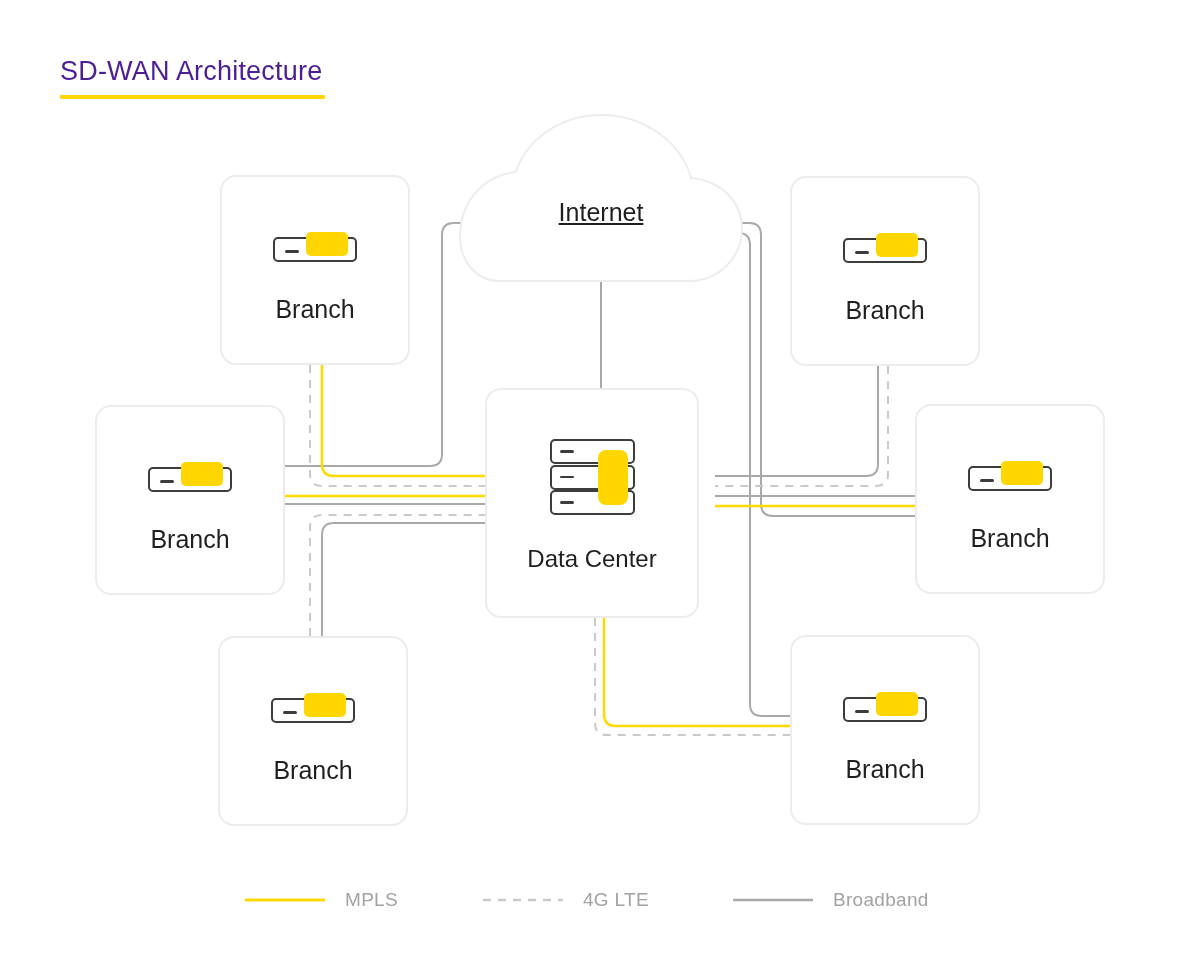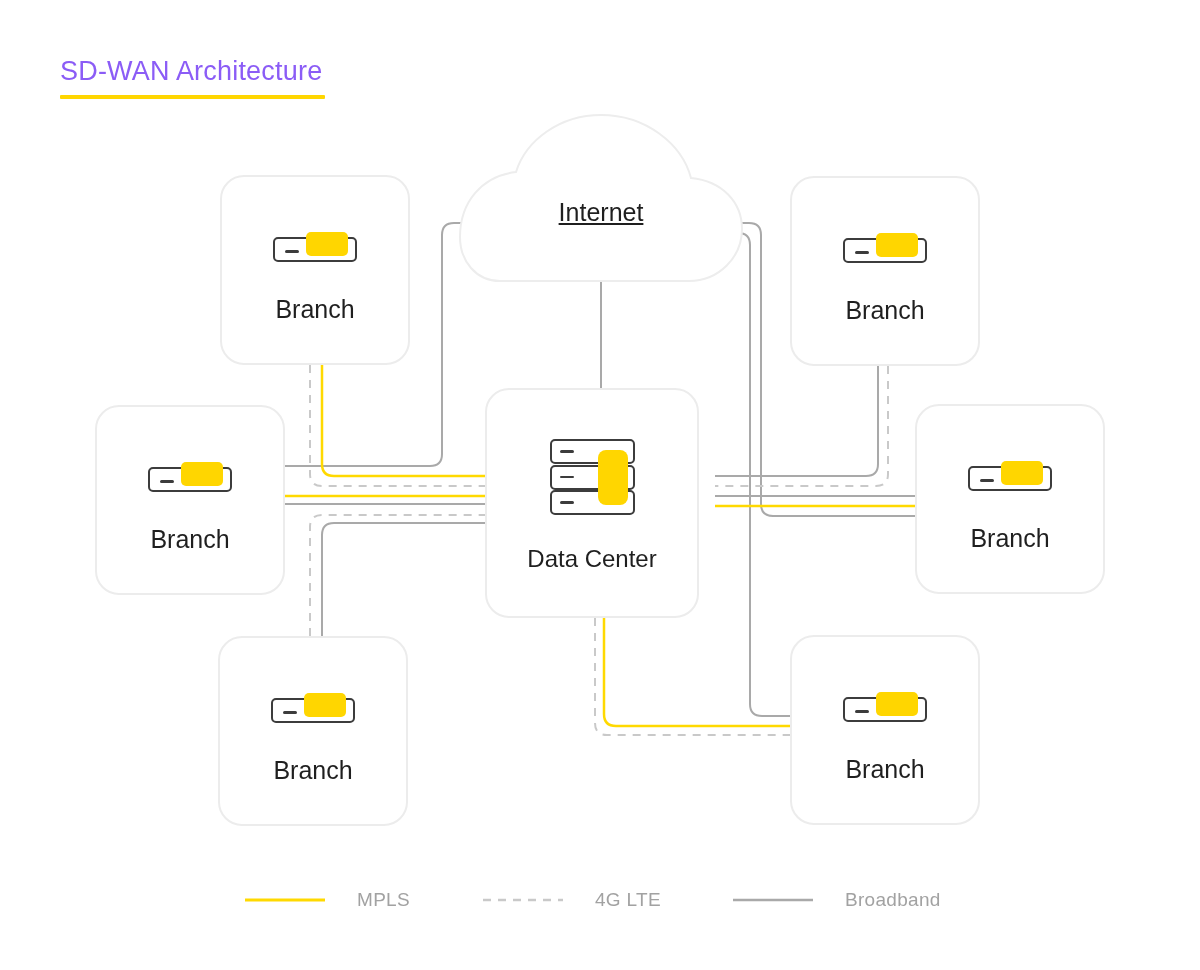--- a/index.html
+++ b/index.html
@@ -1,34 +1,34 @@
 <!DOCTYPE html>
 <html><head>
 <meta charset="utf-8">
 <style>
   html,body{margin:0;padding:0;background:#ffffff;}
   body{width:1200px;height:970px;font-family:"Liberation Sans",sans-serif;-webkit-font-smoothing:antialiased;}
   .canvas{position:relative;width:1200px;height:970px;overflow:hidden;background:#ffffff;}
 
   
   .title-block{position:absolute;left:60px;top:56px;z-index:5;}
-  .title-text{font-size:27px;font-weight:500;color:#8b5cf6;letter-spacing:.2px;}
+  .title-text{font-size:27px;font-weight:500;color:#4c1d95;letter-spacing:.2px;}
   .title-underline{width:265px;height:4px;background:#FFD600;margin-top:8px;border-radius:1px;}
 
   
   .links-svg{position:absolute;left:0;top:0;z-index:1;}
 
   
   .cloud-svg{position:absolute;left:0;top:0;z-index:2;}
   .cloud-label{position:absolute;left:460px;top:198px;width:282px;text-align:center;
     font-size:25px;color:#1f1f1f;z-index:3;text-decoration:underline;}
 
   
   .node{position:absolute;box-sizing:border-box;background:#ffffff;border:2px solid #ECECEC;
-    border-radius:24px;z-index:3;display:flex;flex-direction:column;align-items:center;}
+    border-radius:16px;z-index:3;display:flex;flex-direction:column;align-items:center;}
   .branch-node{width:190px;height:190px;padding-top:55px;}
   .dc-node{width:214px;height:230px;padding-top:49px;}
   .node-label{font-size:25px;color:#1f1f1f;}
   .branch-node .node-label{margin-top:33px;}
   .dc-node .node-label{margin-top:30px;font-size:24px;}
 
   .pos-branch-tl{left:220px;top:175px;}
   .pos-branch-tr{left:790px;top:176px;}
   .pos-branch-ml{left:95px;top:405px;}
   .pos-branch-mr{left:915px;top:404px;}
@@ -46,21 +46,21 @@
   
   .server{position:relative;width:85px;height:76px;}
   .server-row{position:absolute;left:0;width:85px;height:25px;box-sizing:border-box;
     border:2.5px solid #3C3C3C;border-radius:5px;background:#fff;}
   .server-row .row-dash{position:absolute;left:8px;top:9px;width:14px;height:2.5px;background:#3C3C3C;border-radius:2px;}
   .row-0{top:0;} .row-1{top:25.5px;} .row-2{top:51px;}
   .server-chip{position:absolute;left:48px;top:11px;width:30px;height:55px;background:#FFD600;border-radius:8px;}
 
   
   .legend-item{position:absolute;display:flex;align-items:center;z-index:4;}
-  .legend-label{font-size:19px;color:#A2A2A2;font-weight:300;letter-spacing:.3px;margin-left:32px;}
+  .legend-label{font-size:19px;color:#A2A2A2;font-weight:300;letter-spacing:.3px;margin-left:20px;}
   .li-mpls{left:245px;top:889px;}
   .li-4g{left:483px;top:889px;}
   .li-bb{left:733px;top:889px;}
 </style>
 </head>
 <body>
 
 <div class="canvas">
 
   <div class="title-block">

